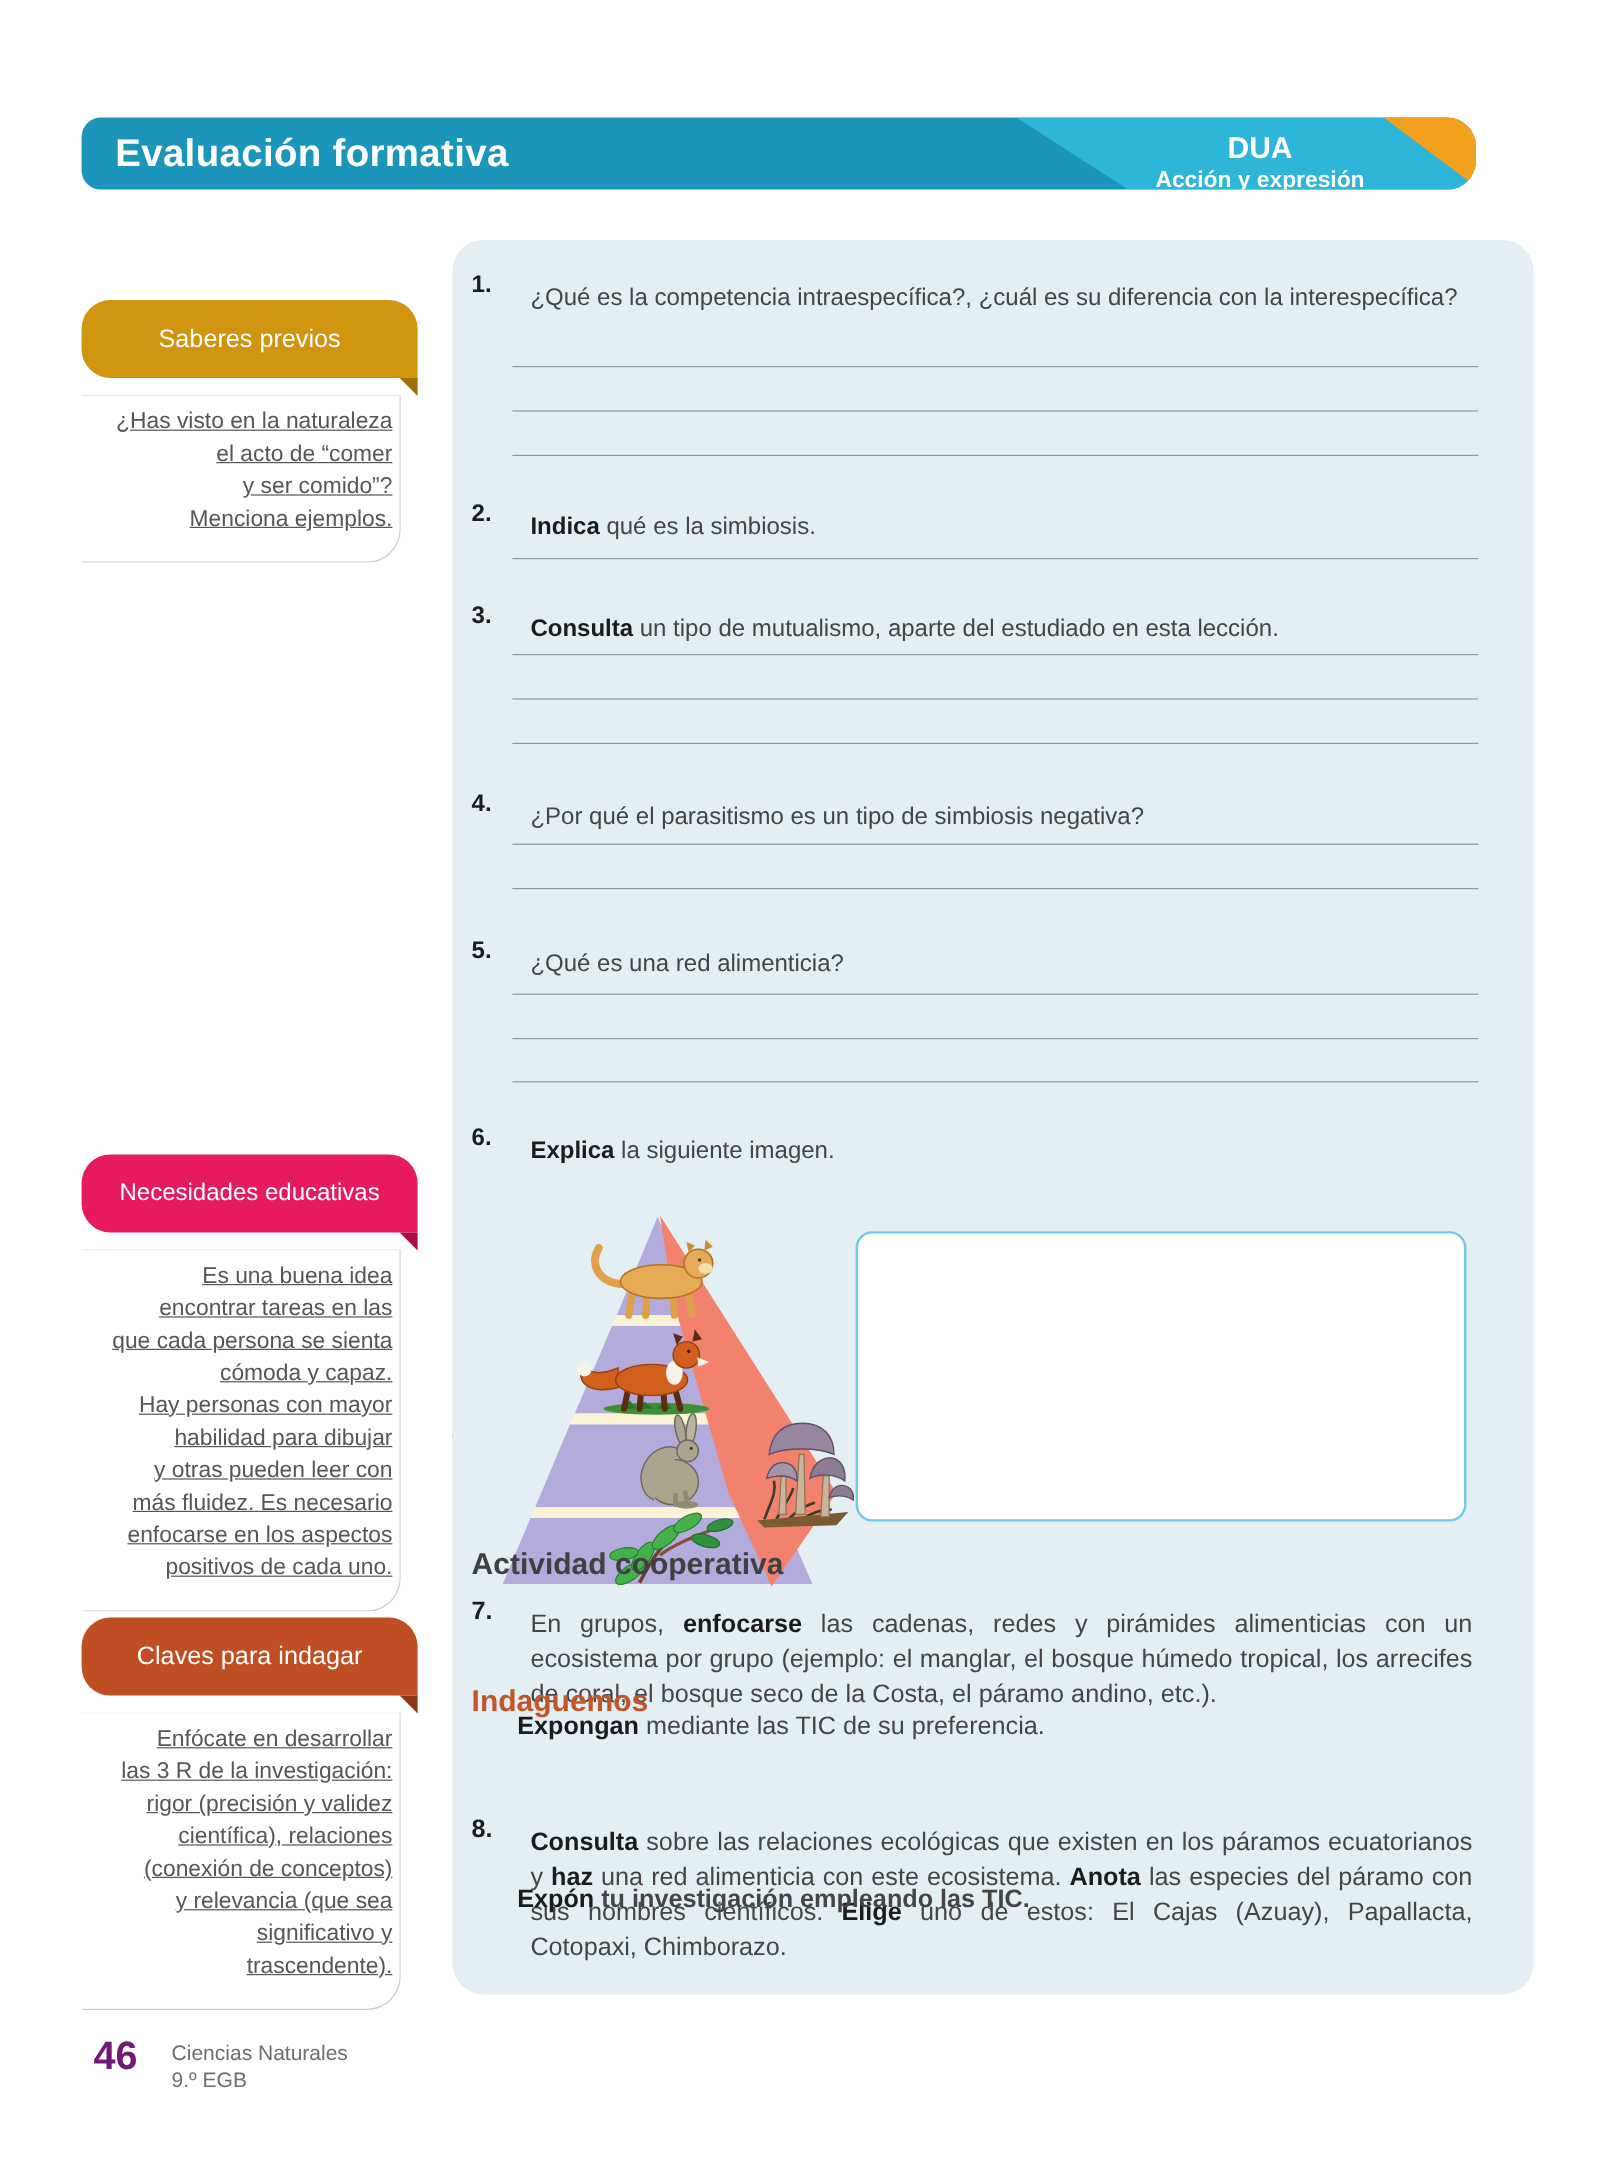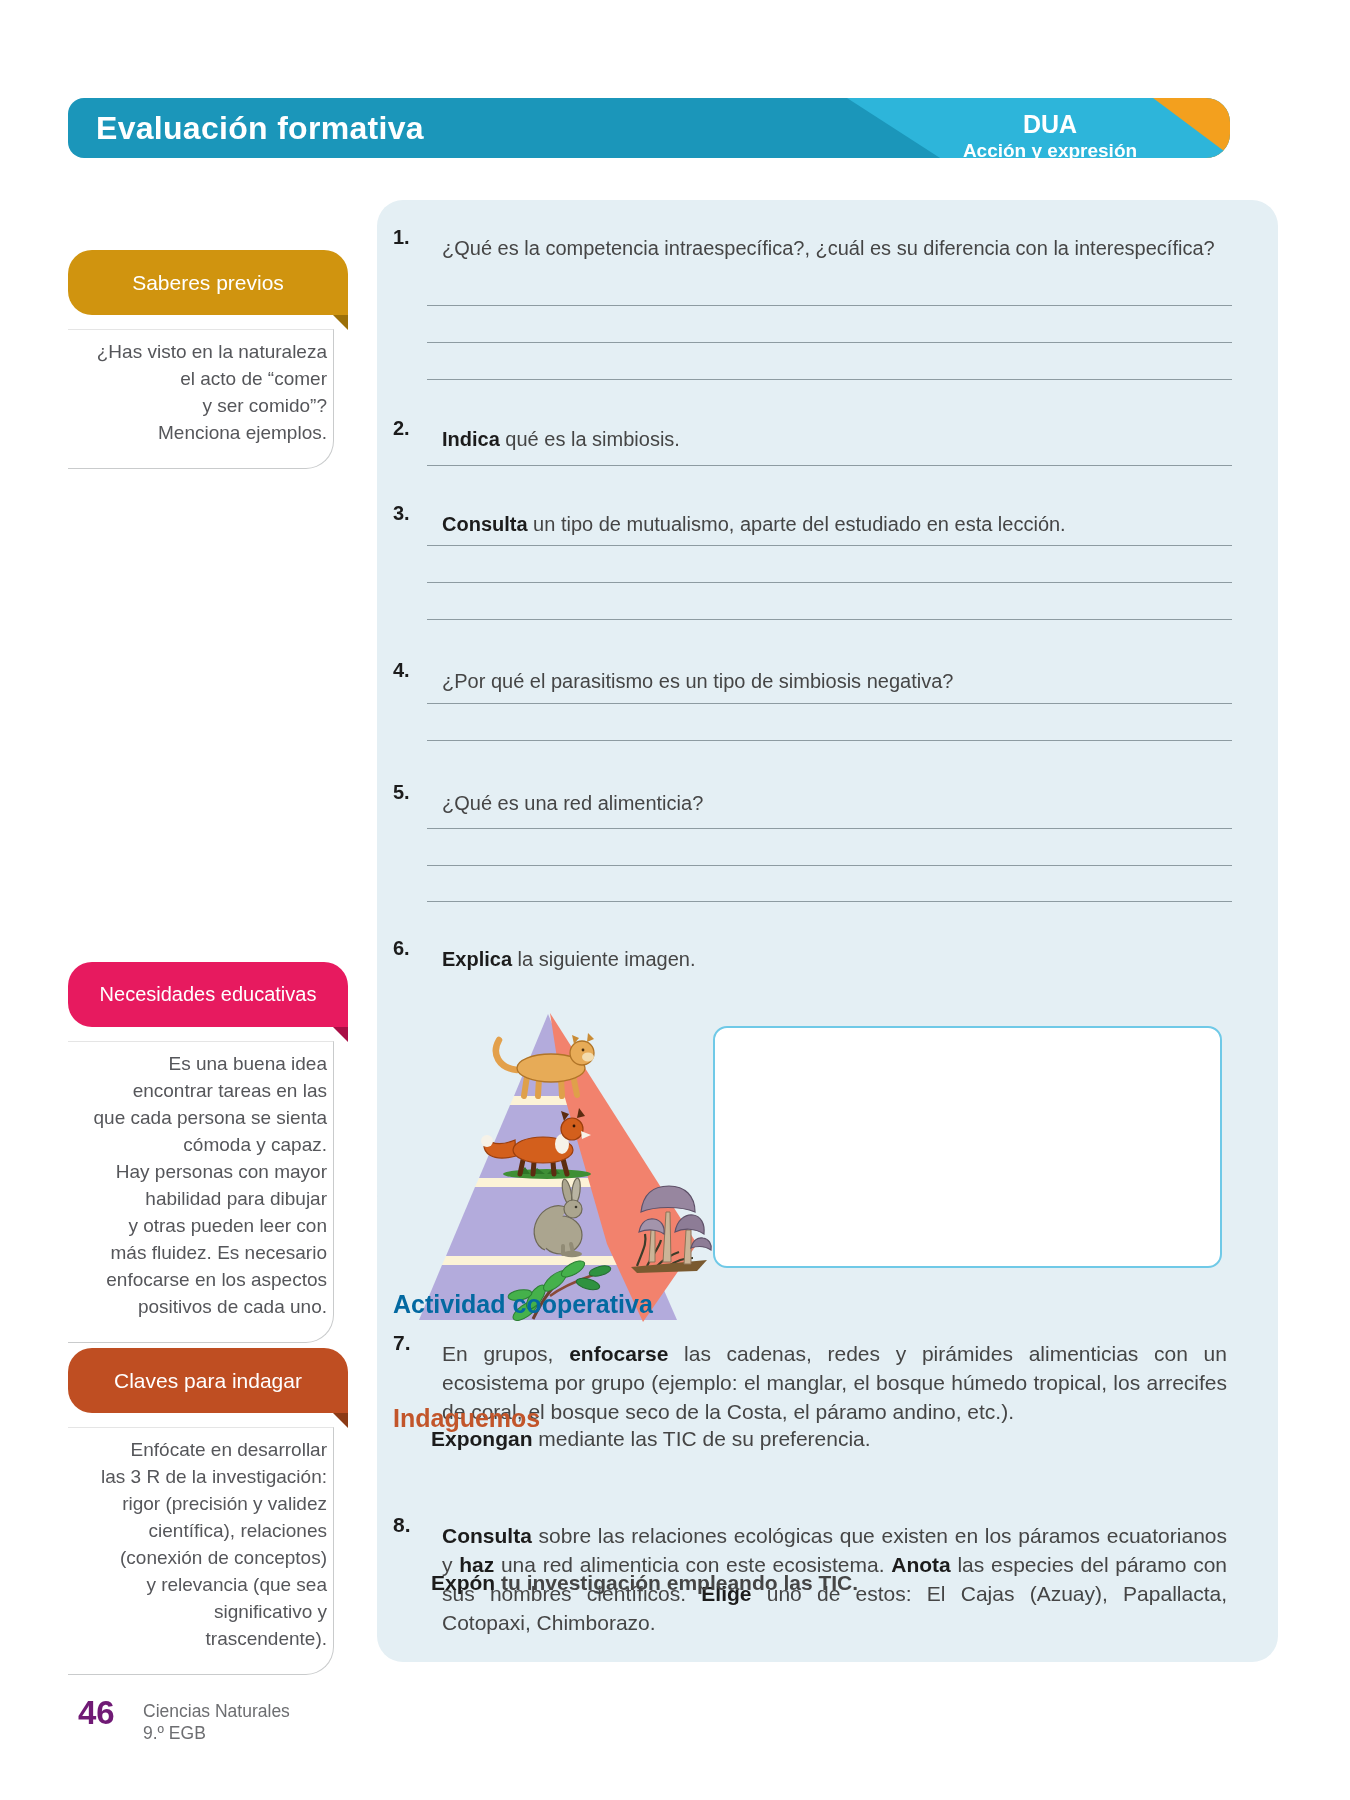--- a/index.html
+++ b/index.html
@@ -37,39 +37,40 @@
     content:"";position:absolute;right:0;top:100%;width:0;height:0;
     border-top:15px solid var(--notch);border-left:15px solid transparent;
   }
   .bubble-body{
     margin:14px 14px 0 0;padding:8px 6px 22px 0;
     text-align:right;font-size:19px;line-height:27px;color:#55565a;
     white-space:pre-line;
     border-right:1.5px solid #c9cbcc;border-bottom:1.5px solid #c9cbcc;
     border-top:1px solid rgba(0,0,0,.10);
     border-bottom-right-radius:28px;
+    text-decoration:underline;
   }
 
   
   .panel{
     position:absolute;left:377px;top:200px;width:901px;height:1462px;
     background:#e4eff4;border-radius:26px;overflow:hidden;
   }
   .q{position:absolute;left:16px;right:40px;display:flex;}
   .qnum{flex:none;width:38px;font-weight:bold;color:#1c1c1c;font-size:20px;line-height:30px;}
   .qtext{flex:1;font-size:20px;line-height:30px;color:#454545;margin:11px;}
   .qtext b{color:#1c1c1c;}
   .nowrap{white-space:nowrap;}
   .para{font-size:21px;line-height:29px;}
   .just{text-align:justify;}
   .aline{position:absolute;left:50px;width:805px;height:0;border-top:1.6px solid #8d9ba1;}
   .subpara{position:absolute;left:54px;right:44px;font-size:21px;line-height:29px;color:#454545;}
   .subpara b{color:#1c1c1c;}
   .sec-head{position:absolute;left:16px;font-size:25px;font-weight:bold;}
-  .h-activity{color:#0369a1;}
+  .h-activity{color:#404040;}
   .h-inquiry{color:#c2552a;}
 
   
   .pyramid-svg{position:absolute;left:8px;top:808px;width:330px;height:318px;}
   .answer-box{
     position:absolute;left:336px;top:826px;width:505px;height:238px;
     background:#ffffff;border:2px solid #6fc9e7;border-radius:14px;
   }
   .credit{
     position:absolute;left:-10px;top:918px;

